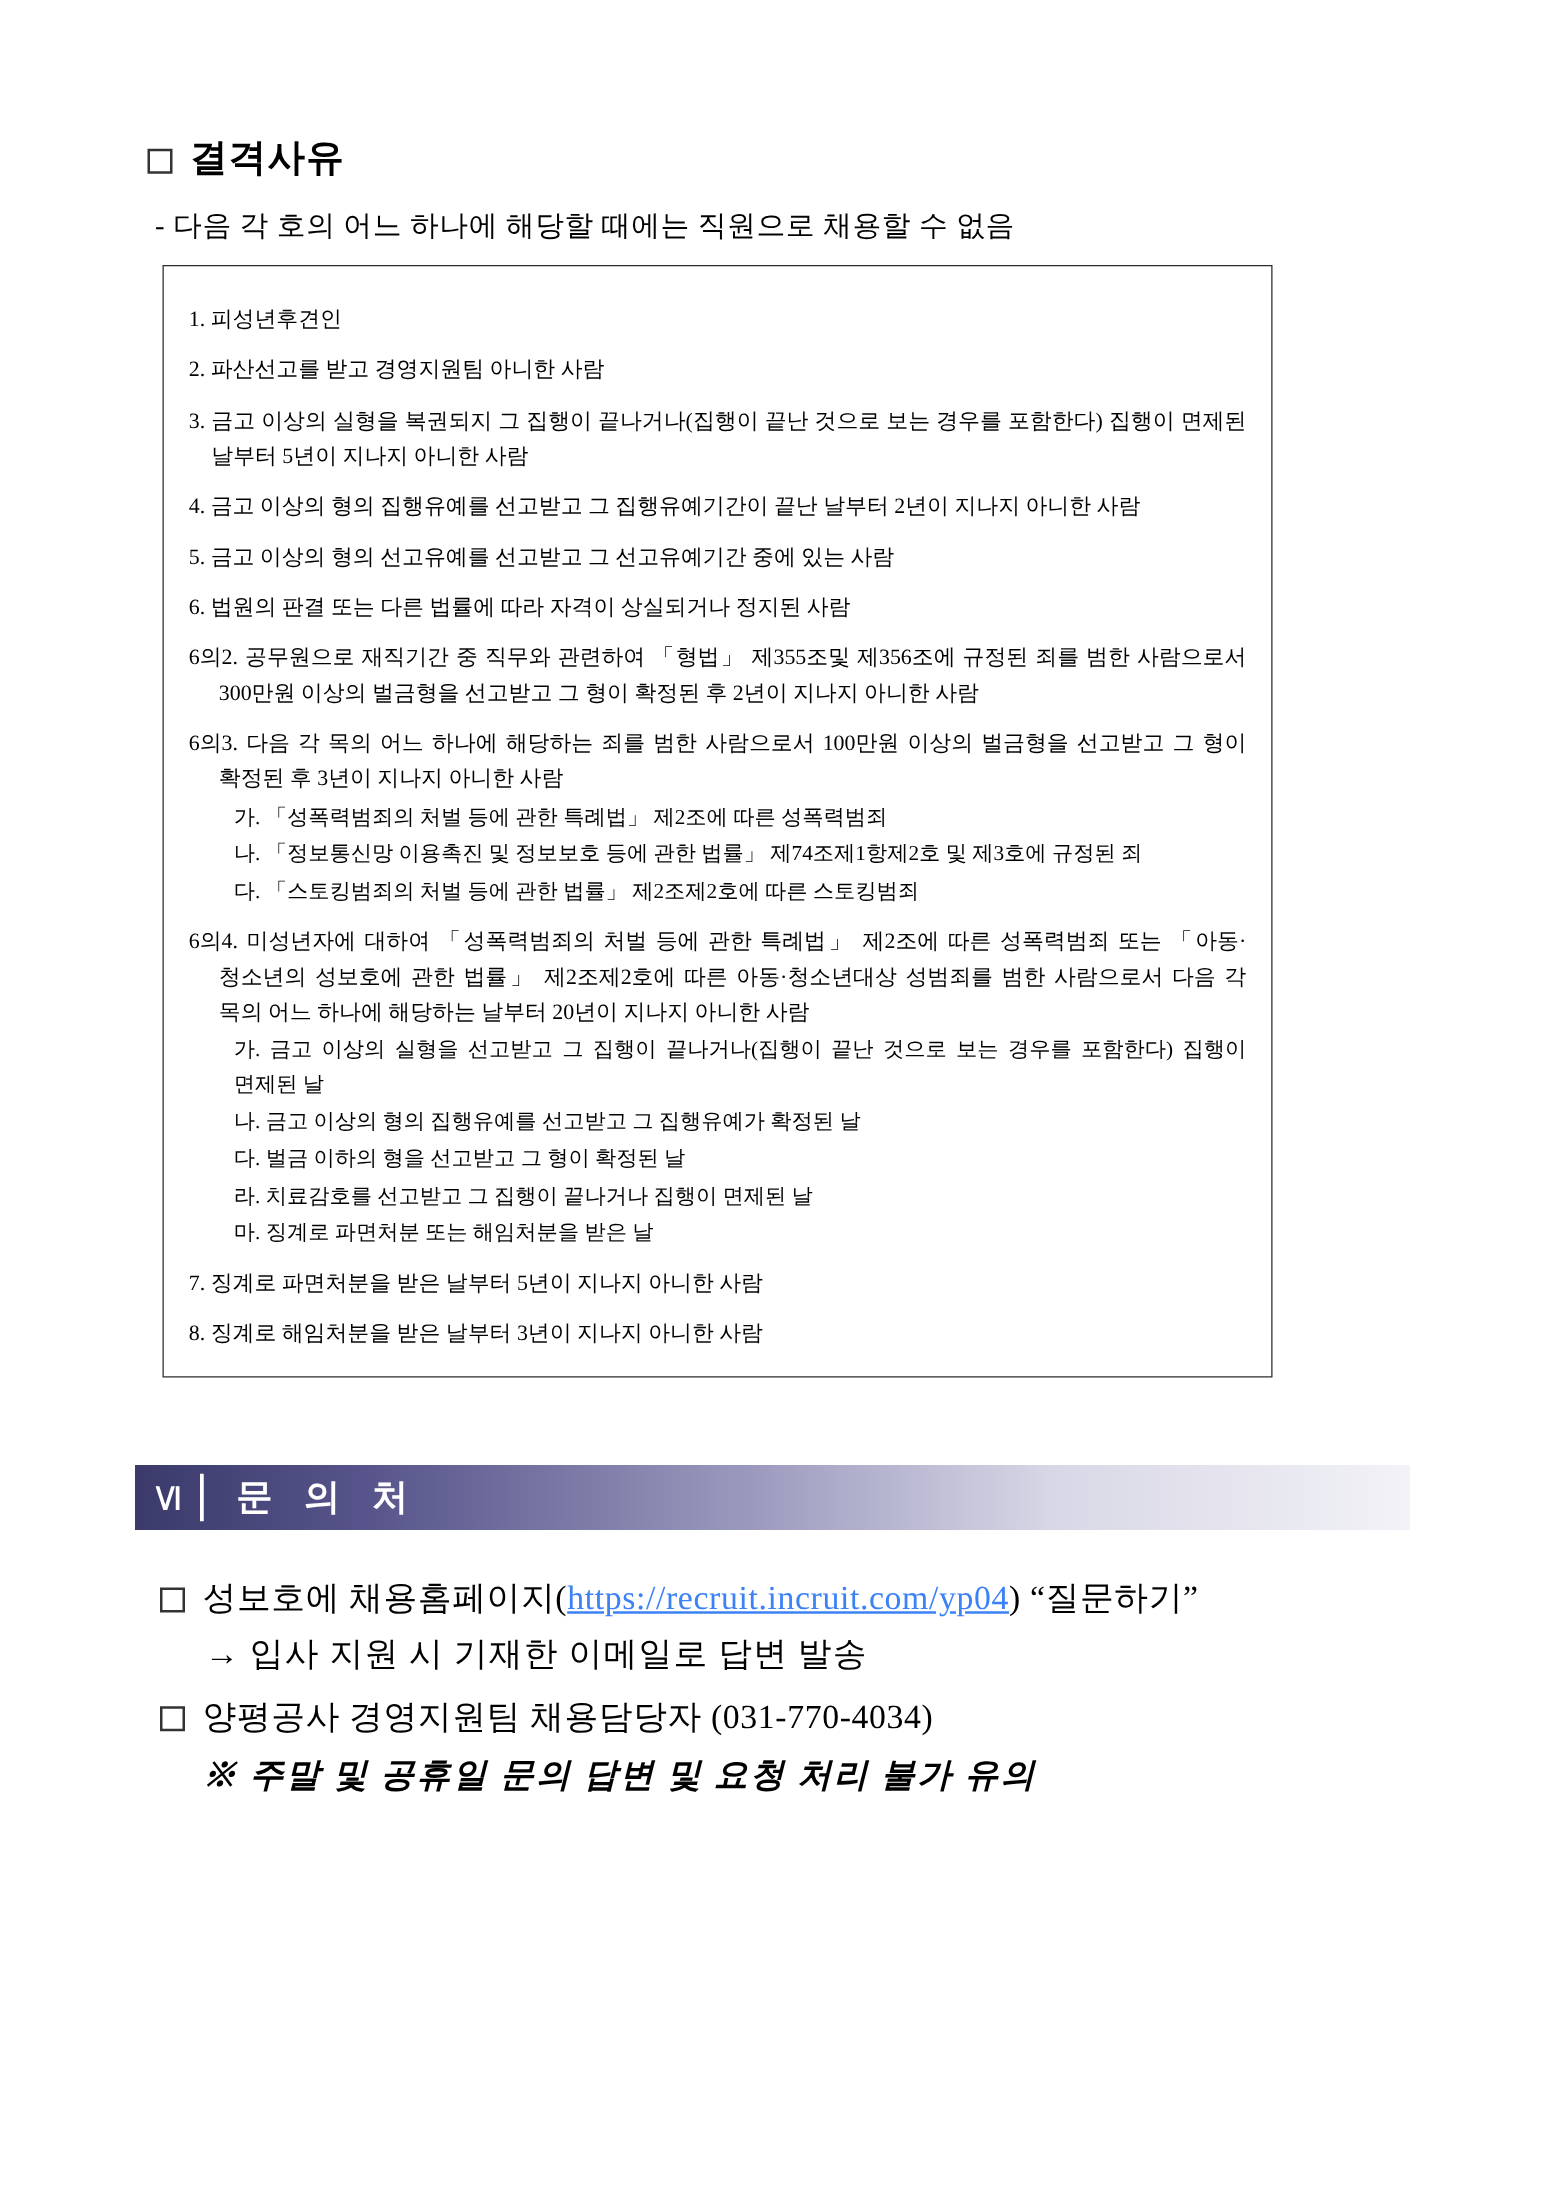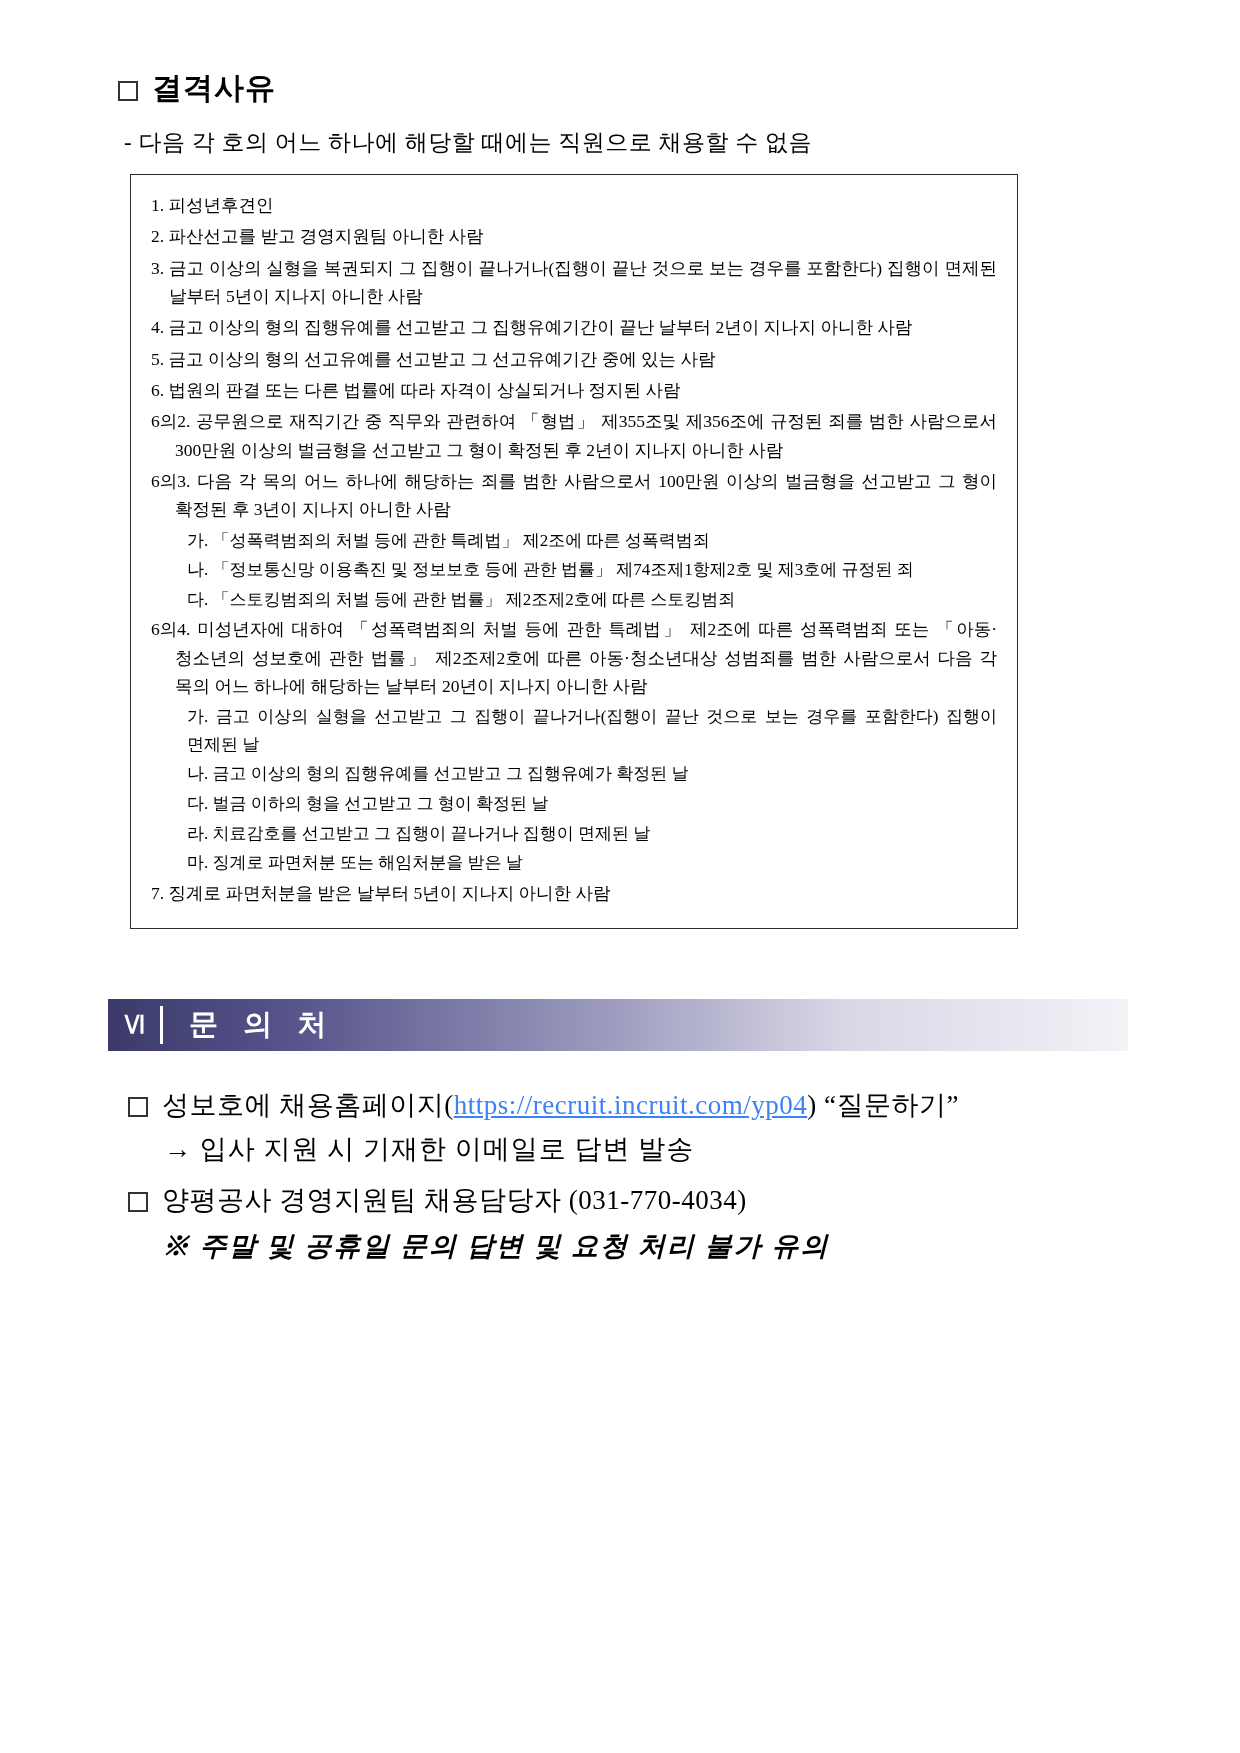--- a/index.html
+++ b/index.html
@@ -13,21 +13,21 @@
     font-family: "Liberation Serif", serif;
     color: #000000;
     position: relative;
     overflow: hidden;
   }
   .page {
     position: relative;
     width: 1240px;
     height: 1753px;
     box-sizing: border-box;
-    padding: 68px 118px 0 118px;
+    padding: 106px 118px 0 118px;
     border-radius: 11px;
   }
 
   
   .sq-head {
     display: flex;
     align-items: flex-start;
     gap: 14px;
     font-size: 30px;
     font-weight: bold;
@@ -53,21 +53,21 @@
   .box {
     border: 1.5px solid #2b2b2b;
     padding: 16px 20px 18px 20px;
     box-sizing: border-box;
     width: 888px;
     margin-left: 12px;
   }
   .li {
     font-size: 17.5px;
     line-height: 1.62;
-    margin: 0 0 3px 0;
+    margin: 12px 0 3px 0;
     text-align: justify;
     word-break: keep-all;
   }
   .li .num {
     display: inline;
   }
   .sub {
     font-size: 17px;
     line-height: 1.62;
     margin: 0 0 2px 0;
@@ -216,20 +216,24 @@
     <div class="sub">나. 금고 이상의 형의 집행유예를 선고받고 그 집행유예가 확정된 날</div>
     <div class="sub">다. 벌금 이하의 형을 선고받고 그 형이 확정된 날</div>
     <div class="sub">라. 치료감호를 선고받고 그 집행이 끝나거나 집행이 면제된 날</div>
     <div class="sub">마. 징계로 파면처분 또는 해임처분을 받은 날</div>
 
     <div class="li hang">
       <span class="num">7.</span>
       <span>징계로 파면처분을 받은 날부터 5년이 지나지 아니한 사람</span>
     </div>
 
+    <div class="li hang">
+      <span class="num">8.</span>
+      <span>징계로 해임처분을 받은 날부터 3년이 지나지 아니한 사람</span>
+    </div>
 
   </div>
 
   <div class="chapter">
     <div class="chapter-num">Ⅵ</div>
     <div class="chapter-sep"></div>
     <div class="chapter-title">문 의 처</div>
   </div>
 
   <div class="contact">

